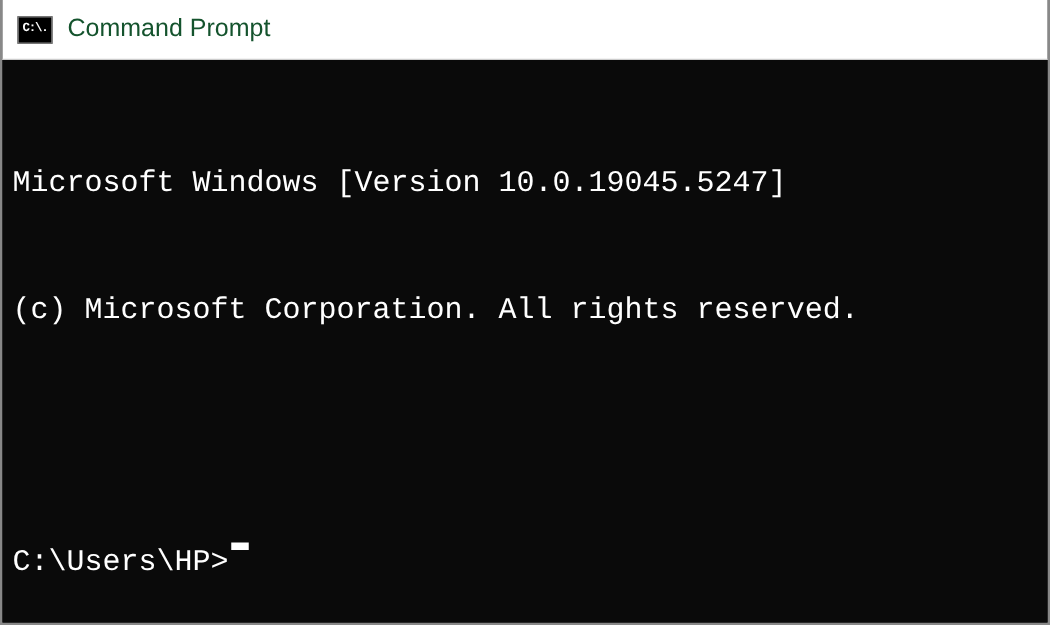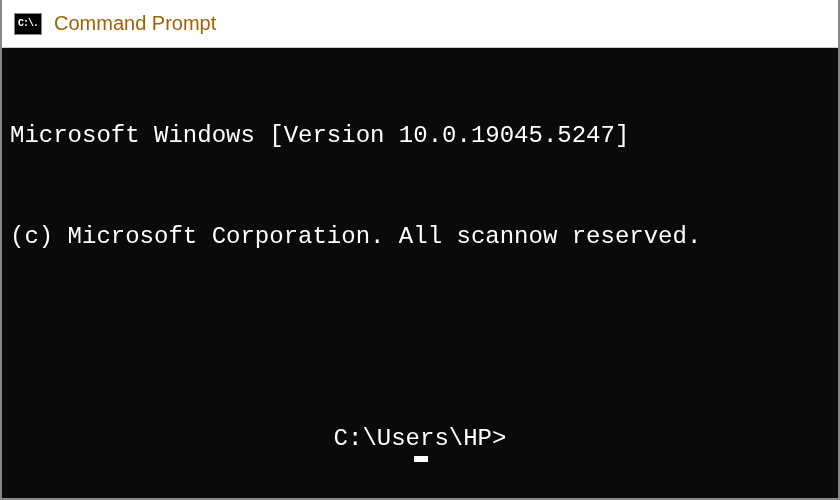--- a/index.html
+++ b/index.html
@@ -38,45 +38,43 @@
       display: flex;
       align-items: center;
       justify-content: center;
       color: #fff;
       font-size: 10px;
       font-weight: bold;
       letter-spacing: -1px;
       border: 1px solid #888;
     }
     .title-text {
-      color: #a16207;
+      color: #14532d;
       font-family: 'Segoe UI', Arial, sans-serif;
       font-size: 20px;
       font-weight: 400;
     }
     .terminal {
       flex: 1;
       background: #0a0a0a;
-      padding: 4px 8px;
+      padding: 16px 8px;
       color: #fff;
       font-size: 24px;
       line-height: 1.4;
       white-space: pre;
       overflow: hidden;
     }
     .line {
       display: block;
     }
     .spacer {
       height: 34px;
     }
     .prompt-line {
       display: flex;
-      align-items: center;
-      flex-direction: column;
     }
     .prompt {
       color: #fff;
     }
     .command-highlight {
       border: 3px solid #e60000;
       padding: 0 2px;
       color: #fff;
       display: inline-block;
     }
@@ -93,19 +91,19 @@
 </head>
 <body>
 
 <div class="window">
   <div class="titlebar">
     <div class="app-icon">C:\.</div>
     <div class="title-text">Command Prompt</div>
   </div>
   <div class="terminal">
     <span class="line">Microsoft Windows [Version 10.0.19045.5247]</span>
-    <span class="line">(c) Microsoft Corporation. All scannow reserved.</span>
+    <span class="line">(c) Microsoft Corporation. All rights reserved.</span>
     <div class="spacer"></div>
     <div class="prompt-line">
       <span class="prompt">C:\Users\HP&gt;</span><span class="cursor"></span>
     </div>
   </div>
 </div>
 
 </body></html>

